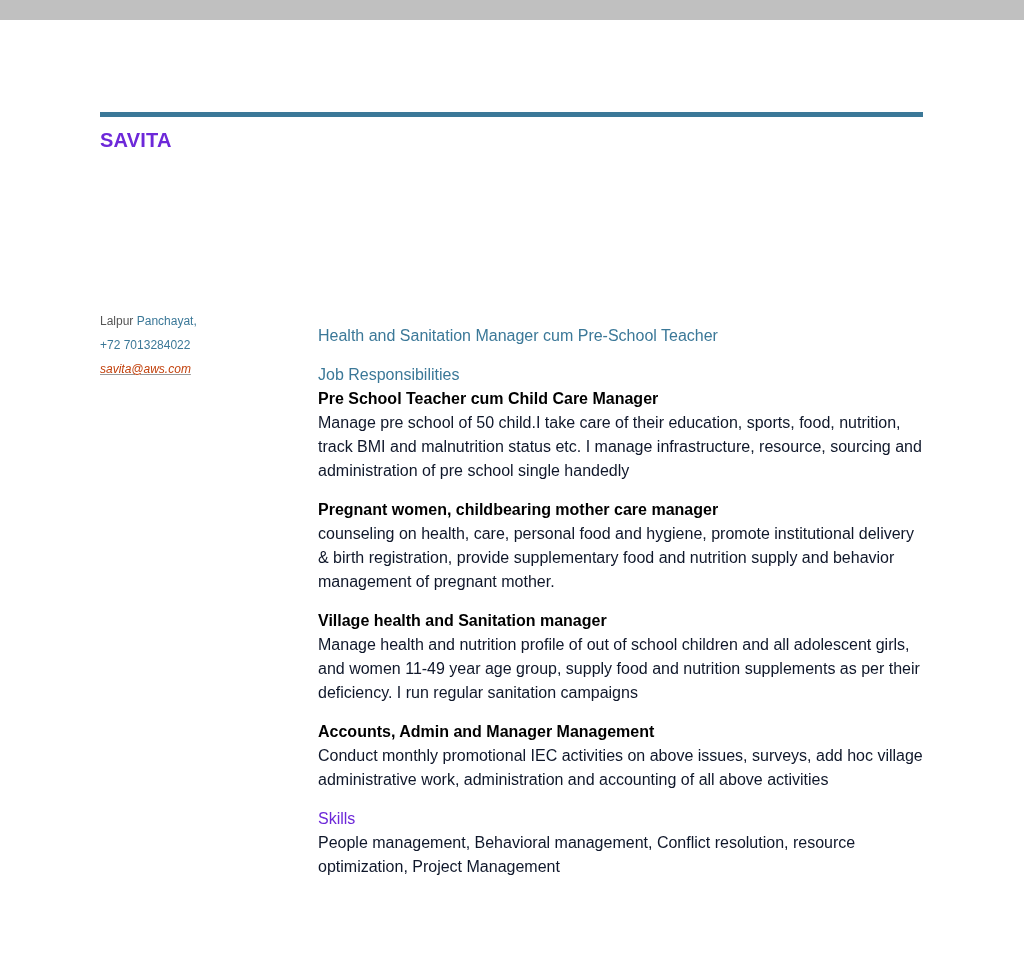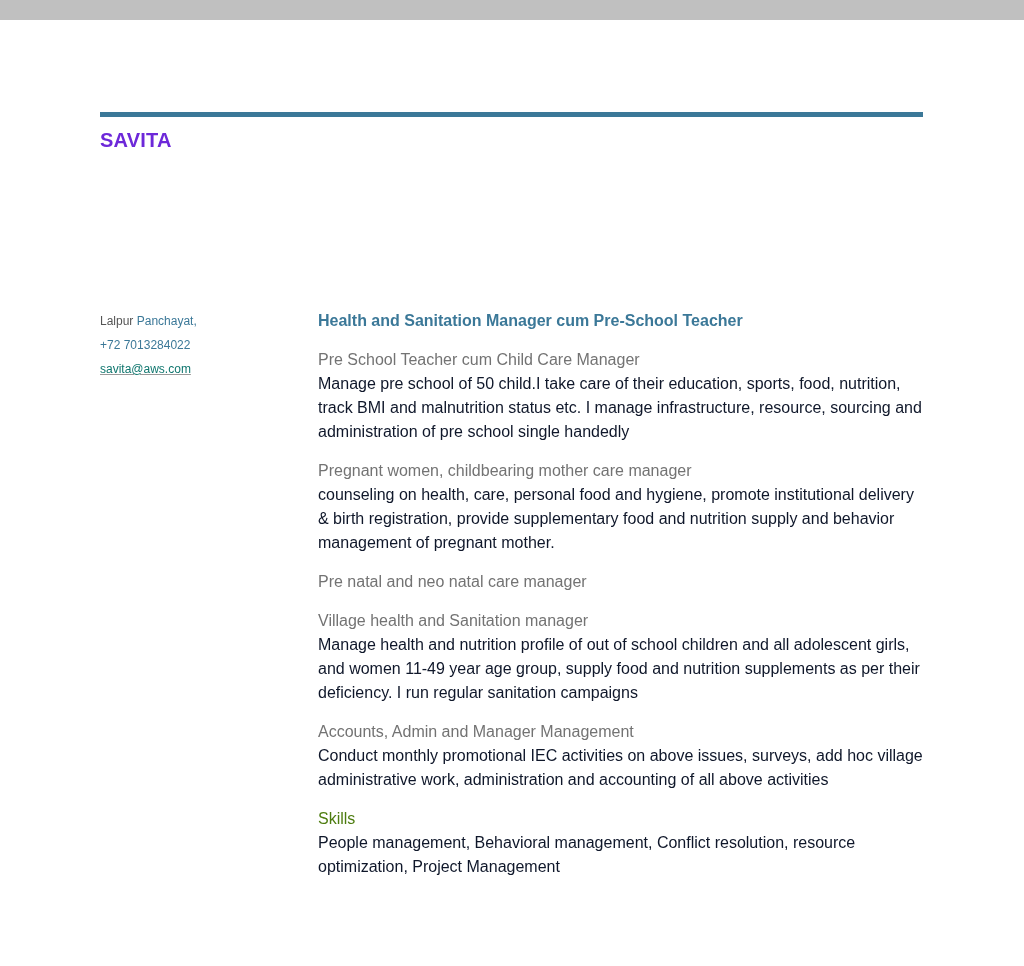--- a/index.html
+++ b/index.html
@@ -19,62 +19,62 @@
   }
   .name {
     position: absolute; left: 100px; top: 129px;
     font-size: 20px; font-weight: bold; color: #6d28d9; letter-spacing: 0.2px;
   }
   .contact {
     position: absolute; left: 100px; top: 309px; width: 200px;
     font-size: 12px; line-height: 24px; color: #3b7898;
   }
   .contact .plain { color: #555555; }
-  .contact .email { color: #0f766e; text-decoration: underline; text-decoration-color: #999; }
+  .contact .email { color: #c2410c; text-decoration: underline; text-decoration-color: #999; font-style: italic; }
   .main {
     position: absolute; left: 318px; top: 309px; width: 610px;
     font-size: 16px; line-height: 24px; color: #333333;
   }
-  .job-title { color: #3b7898; font-weight: bold; margin-bottom: 15px; }
+  .job-title { color: #3b7898; font-weight: normal; margin-bottom: 15px; margin-top: 15px; }
   .section-heading { color: #3b7898; }
   .role { margin-bottom: 15px; }
-  .role-title { font-weight: normal; color: #737373; }
+  .role-title { font-weight: bold; color: #000000; }
   .role-desc { color: #0f172a; }
-  .skills-heading { color: #4d7c0f; }
+  .skills-heading { color: #6d28d9; }
 </style>
 </head>
 <body>
 
 <div class="topbar"></div>
 
 <div class="rule"></div>
 <div class="name">SAVITA</div>
 
 <div class="contact">
   <div>
     <span class="plain">Lalpur</span>
     <span>Panchayat,</span>
   </div>
   <div>+72 7013284022</div>
   <div class="email">savita@aws.com</div>
 </div>
 
 <div class="main">
   <div class="job-title">Health and Sanitation Manager cum Pre-School Teacher</div>
+  <div class="section-heading">Job Responsibilities</div>
 
   <div class="role">
     <div class="role-title">Pre School Teacher cum Child Care Manager</div>
     <div class="role-desc">Manage pre school of 50 child.I take care of their education, sports, food, nutrition, track BMI and malnutrition status etc. I manage infrastructure, resource, sourcing and administration of pre school single handedly</div>
   </div>
   <div class="role">
     <div class="role-title">Pregnant women, childbearing mother care manager</div>
     <div class="role-desc">counseling on health, care, personal food and hygiene, promote institutional delivery &amp; birth registration, provide supplementary food and nutrition supply and behavior management of pregnant mother.</div>
   </div>
   <div class="role">
-    <div class="role-title">Pre natal and neo natal care manager</div>
   </div>
   <div class="role">
     <div class="role-title">Village health and Sanitation manager</div>
     <div class="role-desc">Manage health and nutrition profile of out of school children and all adolescent girls, and women 11-49 year age group, supply food and nutrition supplements as per their deficiency. I run regular sanitation campaigns</div>
   </div>
   <div class="role">
     <div class="role-title">Accounts, Admin and Manager Management</div>
     <div class="role-desc">Conduct monthly promotional IEC activities on above issues, surveys, add hoc village administrative work, administration and accounting of all above activities</div>
   </div>
 

